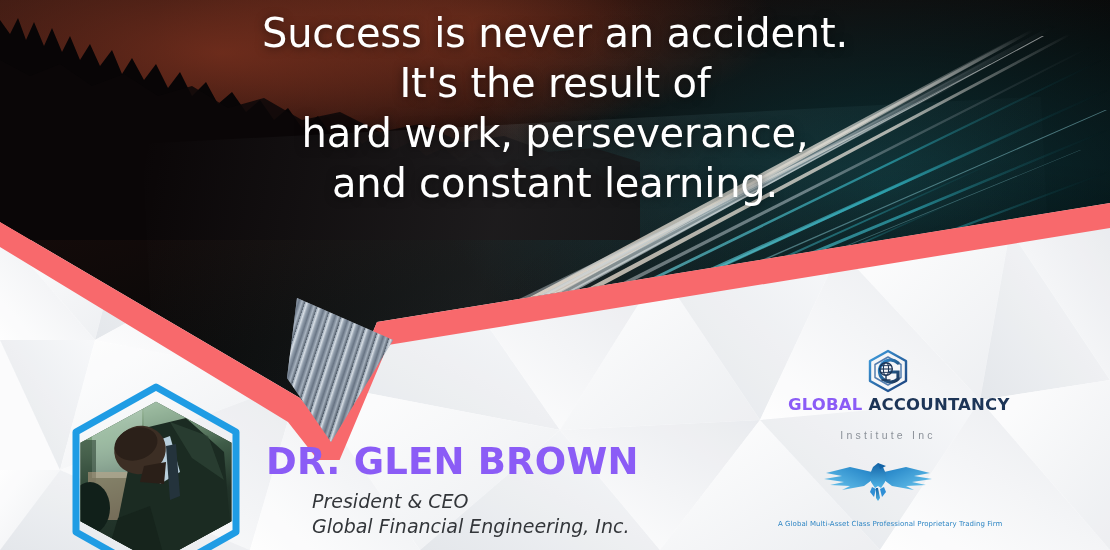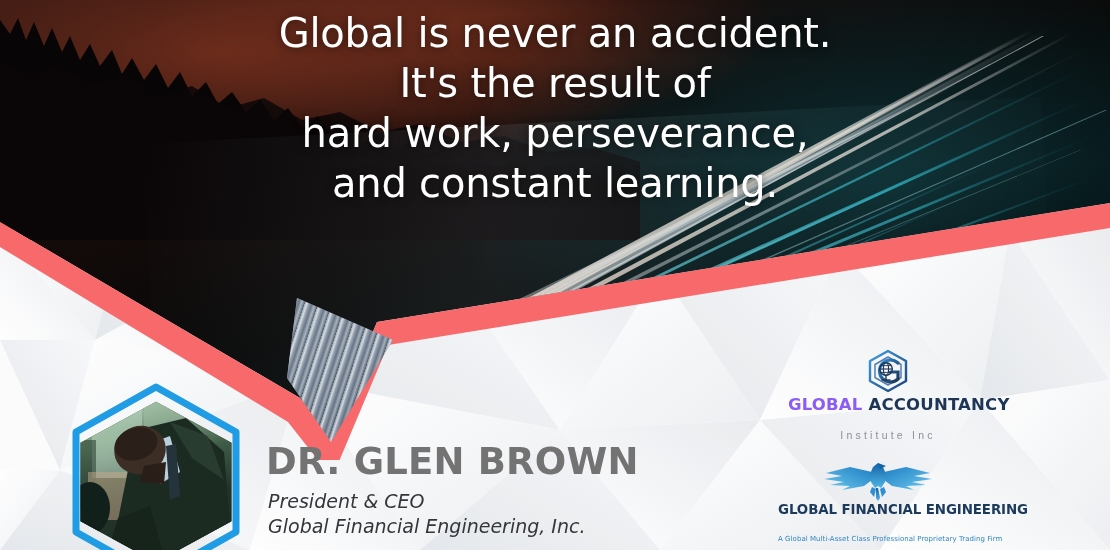--- a/index.html
+++ b/index.html
@@ -156,35 +156,35 @@
   .hex-photo svg { position:absolute; inset:0; width:100%; height:100%; }
 
   
   .name {
     position: absolute;
     left: 266px; top: 440px;
     font-family: "DejaVu Sans", sans-serif;
     font-size: 37px;
     font-weight: 700;
     letter-spacing: 0.2px;
-    color: #737373;
+    color: #8b5cf6;
     white-space: nowrap;
   }
   .role {
     position: absolute;
     left: 268px; top: 489px;
     font-family: "DejaVu Sans", sans-serif;
     font-size: 19px;
     font-style: italic;
     font-weight: 400;
     line-height: 25px;
     color: #33363a;
     white-space: nowrap;
   }
-  .role span { display: block; }
+  .role span { display: block; margin-left: 44px; }
 
   
   .logo-acct {
     position: absolute;
     left: 788px; top: 349px;
     width: 200px;
     text-align: center;
   }
   .logo-acct .mark { height: 44px; margin-bottom: 2px; }
   .logo-acct .mark svg { display:block; margin: 0 auto; }
@@ -367,21 +367,21 @@
     <svg viewBox="0 0 1110 460" preserveAspectRatio="none">
       <polygon fill="#F8696C" points="0,222 300,398 330,435 377,322 1110,203 1110,228 388,345 332,478 288,422 0,247"></polygon>
     </svg>
   </div>
 
   <div class="tail-clip">
     <div class="tail-inner"></div>
   </div>
 
   <div class="quote">
-    <span class="ln">Global is never an accident.</span>
+    <span class="ln">Success is never an accident.</span>
     <span class="ln">It's the result of</span>
     <span class="ln">hard work, perseverance,</span>
     <span class="ln">and constant learning.</span>
   </div>
 
   <div class="avatar-wrap">
     <div class="hex-photo">
       <div class="ph"></div>
       <svg viewBox="0 0 164 164" preserveAspectRatio="none">
 
@@ -480,17 +480,16 @@
 
         <path fill="url(#bodyg)" d="M58,1 L63,5 L66,12 L65,20 L61,26 L58,24 L55,26 L51,20 L50,12 L53,5 Z"></path>
 
         <path fill="#1363a6" d="M58,1 L66,4 L60,7 Z"></path>
 
         <path fill="url(#bodyg)" d="M56,26 L58,26 L60,36 L58,39 L56,36 Z"></path>
         <path fill="#2f8fd6" d="M52,25 L56,27 L54,35 L50,30 Z"></path>
         <path fill="#2f8fd6" d="M64,25 L60,27 L62,35 L66,30 Z"></path>
       </svg>
     </div>
-    <div class="gfe-word">GLOBAL FINANCIAL ENGINEERING</div>
     <div class="gfe-sub">A Global Multi-Asset Class Professional Proprietary Trading Firm</div>
   </div>
 
 </div>
 
 </body></html>

